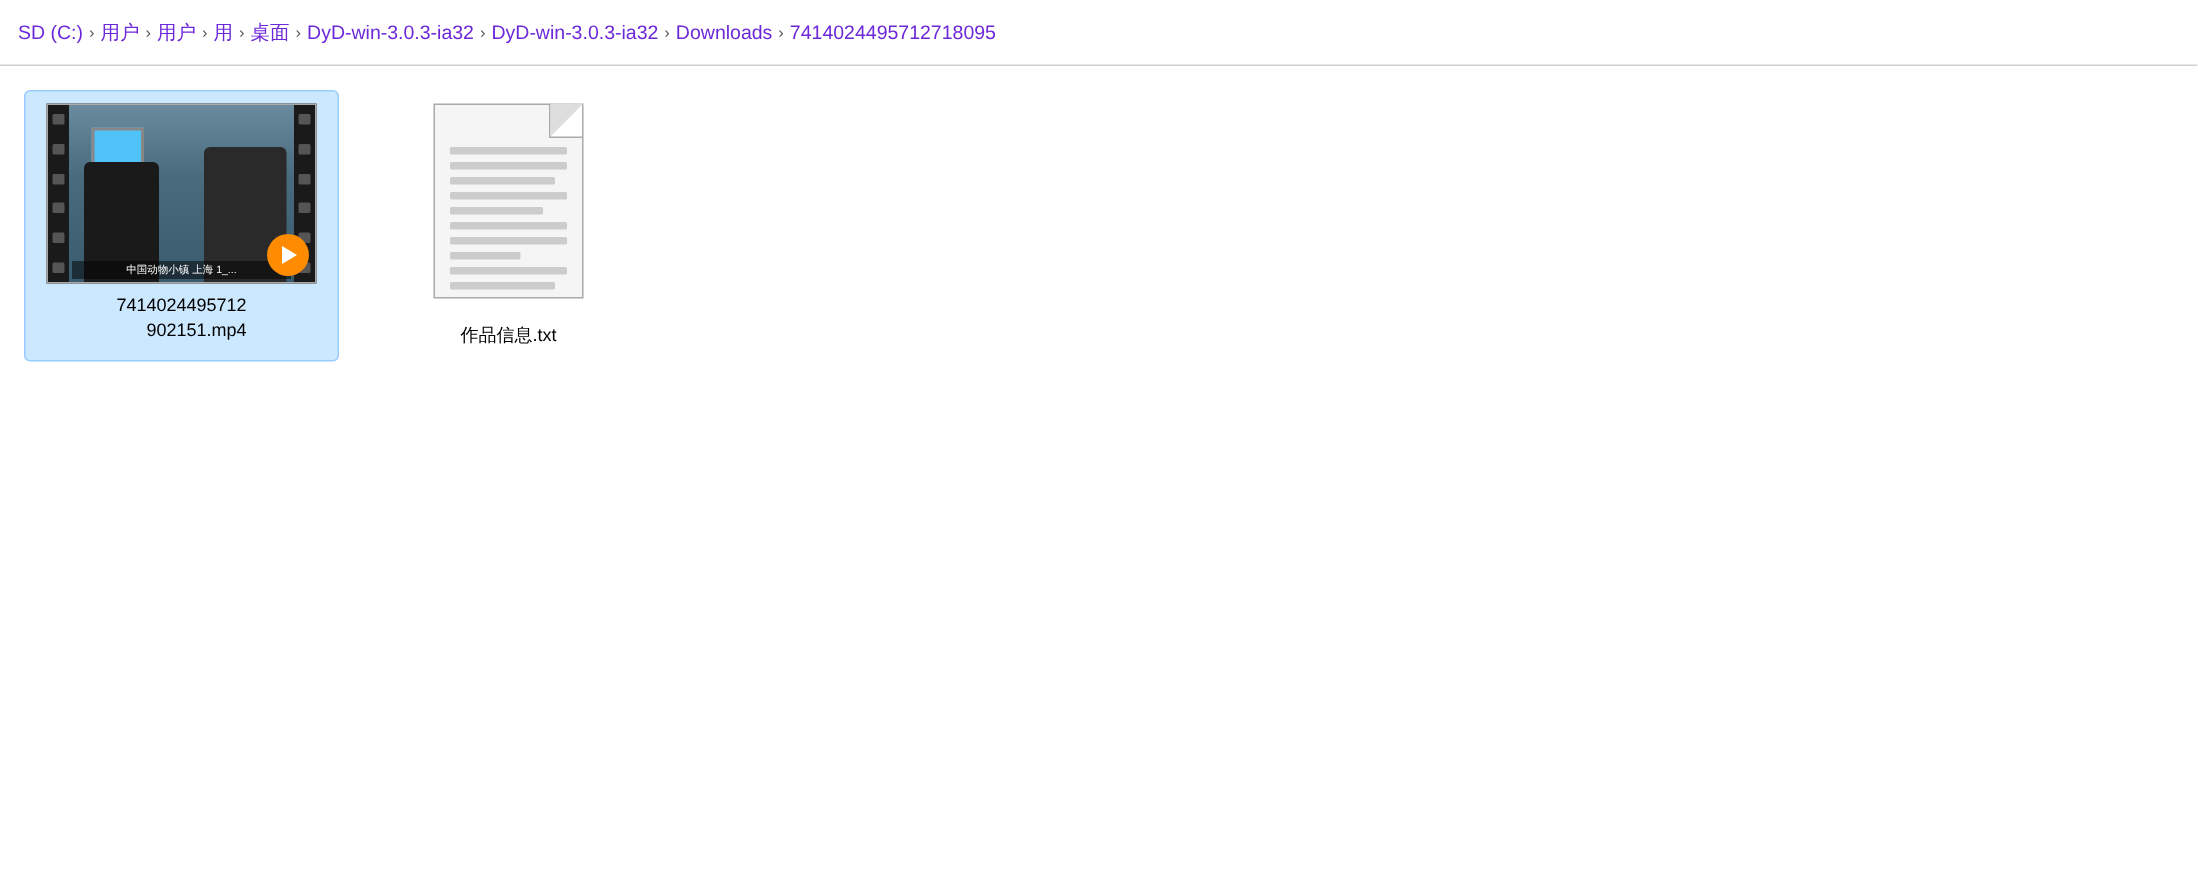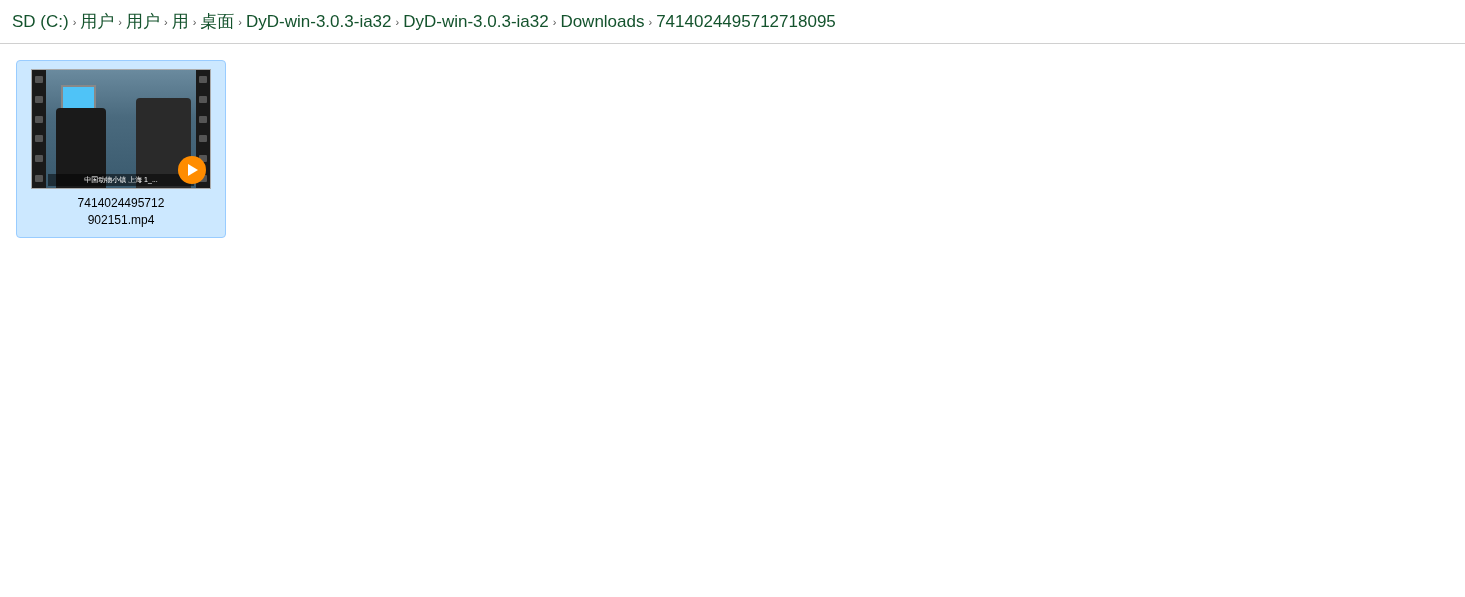--- a/index.html
+++ b/index.html
@@ -22,22 +22,22 @@
       background: #fff;
       min-height: 44px;
       flex-wrap: nowrap;
       white-space: nowrap;
       overflow: hidden;
     }
 
     .breadcrumb-segment {
       display: flex;
       align-items: center;
-      color: #14532d;
-      font-size: 17px;
+      color: #6d28d9;
+      font-size: 13px;
     }
 
     .breadcrumb-separator {
       margin: 0 4px;
       color: #555;
       font-size: 11px;
     }
 
     
     .content-area {
@@ -187,21 +187,21 @@
       width: 0;
       height: 0;
       border-left: 10px solid white;
       border-top: 6px solid transparent;
       border-bottom: 6px solid transparent;
       margin-left: 2px;
     }
 
     .file-label {
       margin-top: 6px;
-      text-align: center;
+      text-align: right;
       font-size: 12px;
       line-height: 1.4;
       max-width: 200px;
       word-break: break-all;
     }
 
     
     .txt-icon {
       width: 120px;
       height: 140px;
@@ -311,14 +311,36 @@
       <div class="play-btn">
         <div class="play-triangle"></div>
       </div>
     </div>
     <div class="file-label">
       <div>7414024495712</div>
       <div>902151.mp4</div>
     </div>
   </div>
 
+  <div class="file-item">
+    <div class="txt-icon">
+      <div class="txt-page">
+        <div class="txt-page-fold"></div>
+        <div class="txt-lines">
+          <div class="txt-line full"></div>
+          <div class="txt-line full"></div>
+          <div class="txt-line long"></div>
+          <div class="txt-line full"></div>
+          <div class="txt-line medium"></div>
+          <div class="txt-line full"></div>
+          <div class="txt-line full"></div>
+          <div class="txt-line short"></div>
+          <div class="txt-line full"></div>
+          <div class="txt-line long"></div>
+        </div>
+      </div>
+    </div>
+    <div class="file-label">
+      <div>作品信息.txt</div>
+    </div>
+  </div>
 
 </div>
 
 </body></html>

